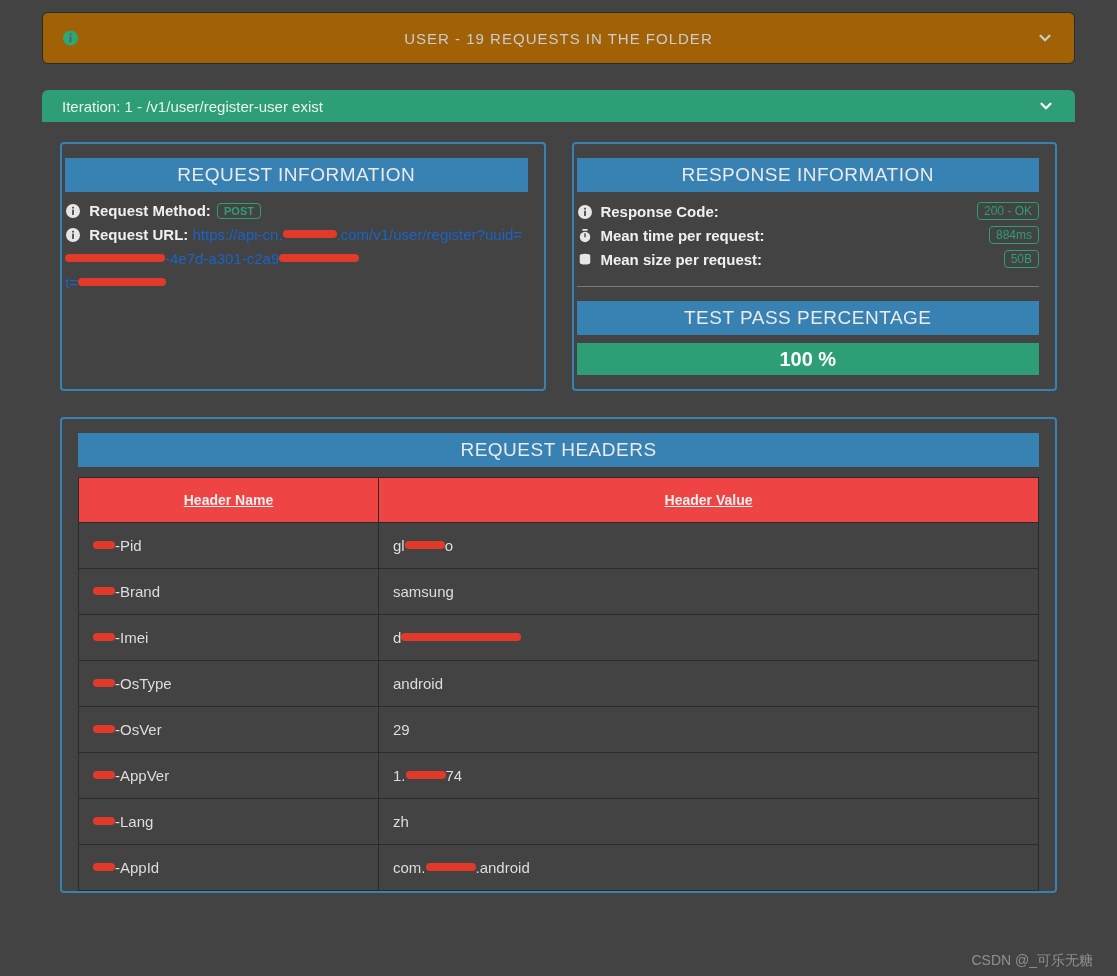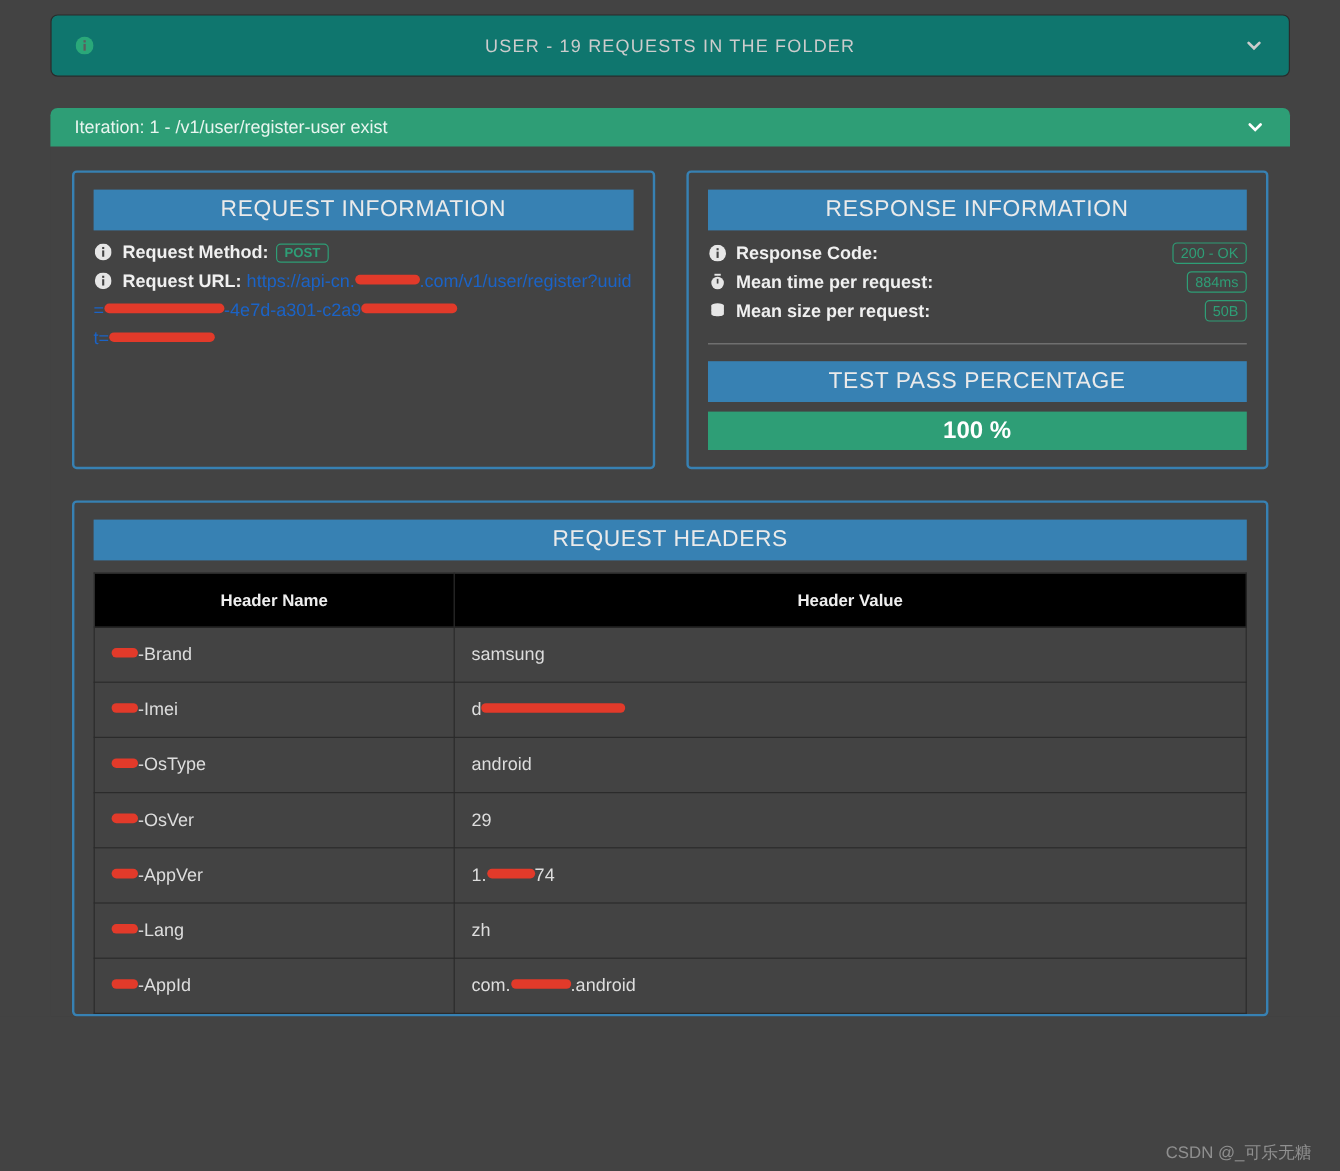--- a/index.html
+++ b/index.html
@@ -9,21 +9,21 @@
     font-family: "Segoe UI", Arial, Helvetica, sans-serif;
     font-size: 14px;
     color: #d3d3d3;
     width: 1117px;
     font-weight: 300;
   }
   .page { padding: 0 42px 0 42px; }
 
   
   .folder-header {
-    background: #0f766e;
+    background: #a16207;
     border: 1px solid #2b2b2b;
     border-radius: 6px;
     height: 52px;
     margin-top: 12px;
     position: relative;
     display: flex;
     align-items: center;
     justify-content: center;
     color: #ccc;
     font-weight: 300;
@@ -64,21 +64,21 @@
   }
   .two-col {
     display: flex;
     gap: 26px;
     padding: 0 18px;
   }
   .panel {
     flex: 1;
     border: 2px solid #3781b3;
     border-radius: 4px;
-    padding: 14px 16px 22px 16px;
+    padding: 14px 16px 22px 3px;
     min-height: 246px;
   }
   .response-panel { padding-bottom: 14px; }
   .section-title {
     background: #3781b3;
     height: 34px;
     display: flex;
     align-items: center;
     justify-content: center;
     color: #eaeaea;
@@ -160,26 +160,27 @@
     border: 2px solid #3781b3;
     border-radius: 4px;
     padding: 14px 16px 0 16px;
   }
   table.headers {
     width: 100%;
     border-collapse: collapse;
     margin-top: 0;
   }
   table.headers th {
-    background: #000000;
+    background: #ef4444;
     color: #eee;
     font-weight: 600;
     font-size: 14px;
     padding: 14px 10px;
     border: 1px solid #2b2b2b;
+    text-decoration: underline;
   }
   table.headers td {
     border: 1px solid #2b2b2b;
     padding: 14px 14px;
     color: #ddd;
     font-size: 15px;
   }
   .col-name { width: 300px; }
 
   
@@ -317,20 +318,24 @@
       <div class="section-title">REQUEST HEADERS</div>
       <table class="headers">
         <thead>
           <tr>
             <th class="col-name">Header Name</th>
             <th>Header Value</th>
           </tr>
         </thead>
         <tbody id="headers-body">
             <tr>
+              <td class="col-name"><span class="redact" style="width: 22px;"></span><span>-Pid</span></td>
+              <td><span>gl</span><span class="redact" style="width: 40px;"></span><span>o</span></td>
+            </tr>
+            <tr>
               <td class="col-name"><span class="redact" style="width: 22px;"></span><span>-Brand</span></td>
               <td><span>samsung</span></td>
             </tr>
             <tr>
               <td class="col-name"><span class="redact" style="width: 22px;"></span><span>-Imei</span></td>
               <td><span>d</span><span class="redact" style="width: 120px;"></span></td>
             </tr>
             <tr>
               <td class="col-name"><span class="redact" style="width: 22px;"></span><span>-OsType</span></td>
               <td><span>android</span></td>

